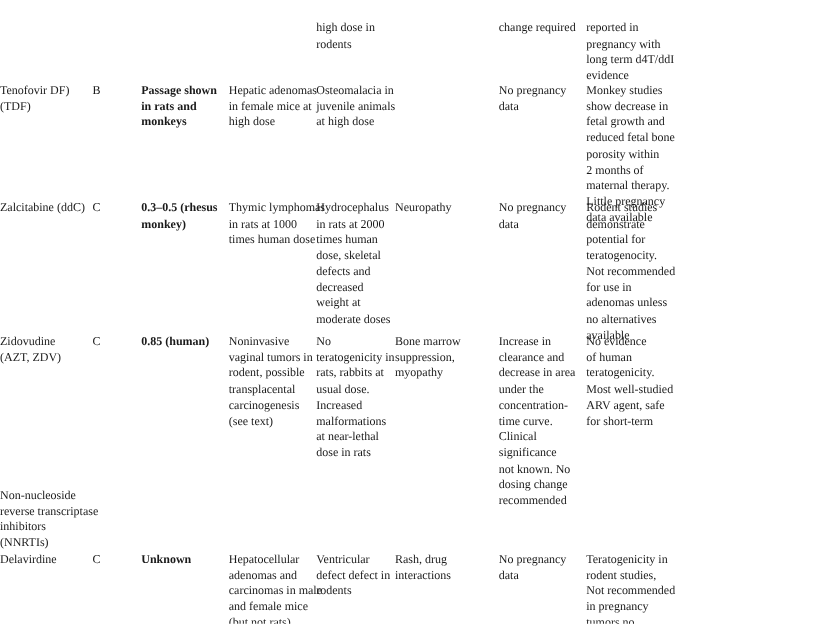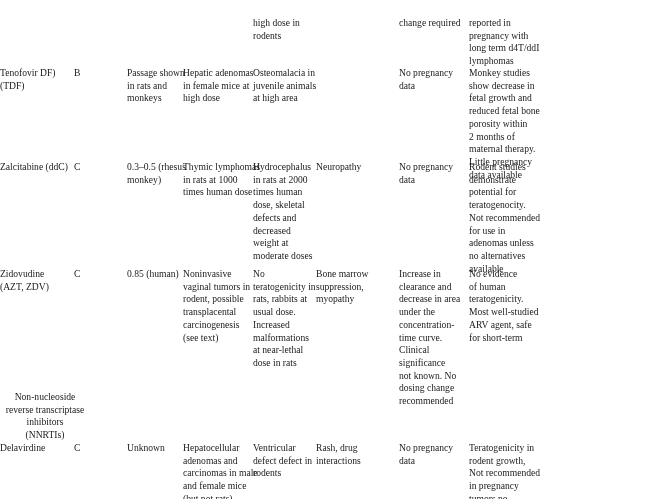--- a/index.html
+++ b/index.html
@@ -6,21 +6,21 @@
     body {
       width: 650px; height: 499px; overflow: hidden; position: relative;
       font-family: "Liberation Serif", "DejaVu Serif", serif;
       font-size: 9.6px; line-height: 12.7px; color: #1a1a1a;
     }
     .page { position: absolute; left: 0; top: 0; width: 556px; height: 499px; margin-top: 14px; }
     .row { position: absolute; left: 0; width: 650px; }
     .cell { position: absolute; top: 0; white-space: normal; }
     .c1 { left: 0px;   width: 72px; }
     .c2 { left: 74px;  width: 36px; }
-    .c3 { left: 127px; width: 68px; }
+    .c3 { left: 113px; width: 68px; font-weight: bold; }
     .c4 { left: 183px; width: 68px; font-family: Liberation Serif, serif; }
     .c5 { left: 253px; width: 62px; }
     .c6 { left: 316px; width: 80px; }
     .c7 { left: 399px; width: 66px; }
     .c8 { left: 469px; width: 80px; }
     .line { display: block; white-space: nowrap; }
     .group { position: absolute; left: 0; width: 90px; }
   </style>
 </head>
 <body>
@@ -32,21 +32,21 @@
       <span class="line">high dose in</span>
       <span class="line">rodents</span>
     </div>
     <div class="cell c7">
       <span class="line">change required</span>
     </div>
     <div class="cell c8">
       <span class="line">reported in</span>
       <span class="line">pregnancy with</span>
       <span class="line">long term d4T/ddI</span>
-      <span class="line">lymphomas</span>
+      <span class="line">evidence</span>
     </div>
   </div>
 
   <div class="row" style="top:53px;">
     <div class="cell c1">
       <span class="line">Tenofovir DF)</span>
       <span class="line">(TDF)</span>
     </div>
     <div class="cell c2">
       <span class="line">B</span>
@@ -57,21 +57,21 @@
       <span class="line">monkeys</span>
     </div>
     <div class="cell c4">
       <span class="line">Hepatic adenomas</span>
       <span class="line">in female mice at</span>
       <span class="line">high dose</span>
     </div>
     <div class="cell c5">
       <span class="line">Osteomalacia in</span>
       <span class="line">juvenile animals</span>
-      <span class="line">at high area</span>
+      <span class="line">at high dose</span>
     </div>
     <div class="cell c7">
       <span class="line">No pregnancy</span>
       <span class="line">data</span>
     </div>
     <div class="cell c8">
       <span class="line">Monkey studies</span>
       <span class="line">show decrease in</span>
       <span class="line">fetal growth and</span>
       <span class="line">reduced fetal bone</span>
@@ -179,21 +179,21 @@
     <div class="cell c8">
       <span class="line">No evidence</span>
       <span class="line">of human</span>
       <span class="line">teratogenicity.</span>
       <span class="line">Most well-studied</span>
       <span class="line">ARV agent, safe</span>
       <span class="line">for short-term</span>
     </div>
   </div>
 
-  <div class="group" style="top:377px;text-align:center;">
+  <div class="group" style="top:377px;">
     <span class="line">Non-nucleoside</span>
     <span class="line">reverse transcriptase</span>
     <span class="line">inhibitors</span>
     <span class="line">(NNRTIs)</span>
   </div>
 
   <div class="row" style="top:428px;">
     <div class="cell c1">
       <span class="line">Delavirdine</span>
     </div>
@@ -220,21 +220,21 @@
     <div class="cell c6">
       <span class="line">Rash, drug</span>
       <span class="line">interactions</span>
     </div>
     <div class="cell c7">
       <span class="line">No pregnancy</span>
       <span class="line">data</span>
     </div>
     <div class="cell c8">
       <span class="line">Teratogenicity in</span>
-      <span class="line">rodent growth,</span>
+      <span class="line">rodent studies,</span>
       <span class="line">Not recommended</span>
       <span class="line">in pregnancy</span>
       <span class="line">tumors no</span>
       <span class="line">alternatives</span>
 
     </div>
   </div>
 
 </div>
 

